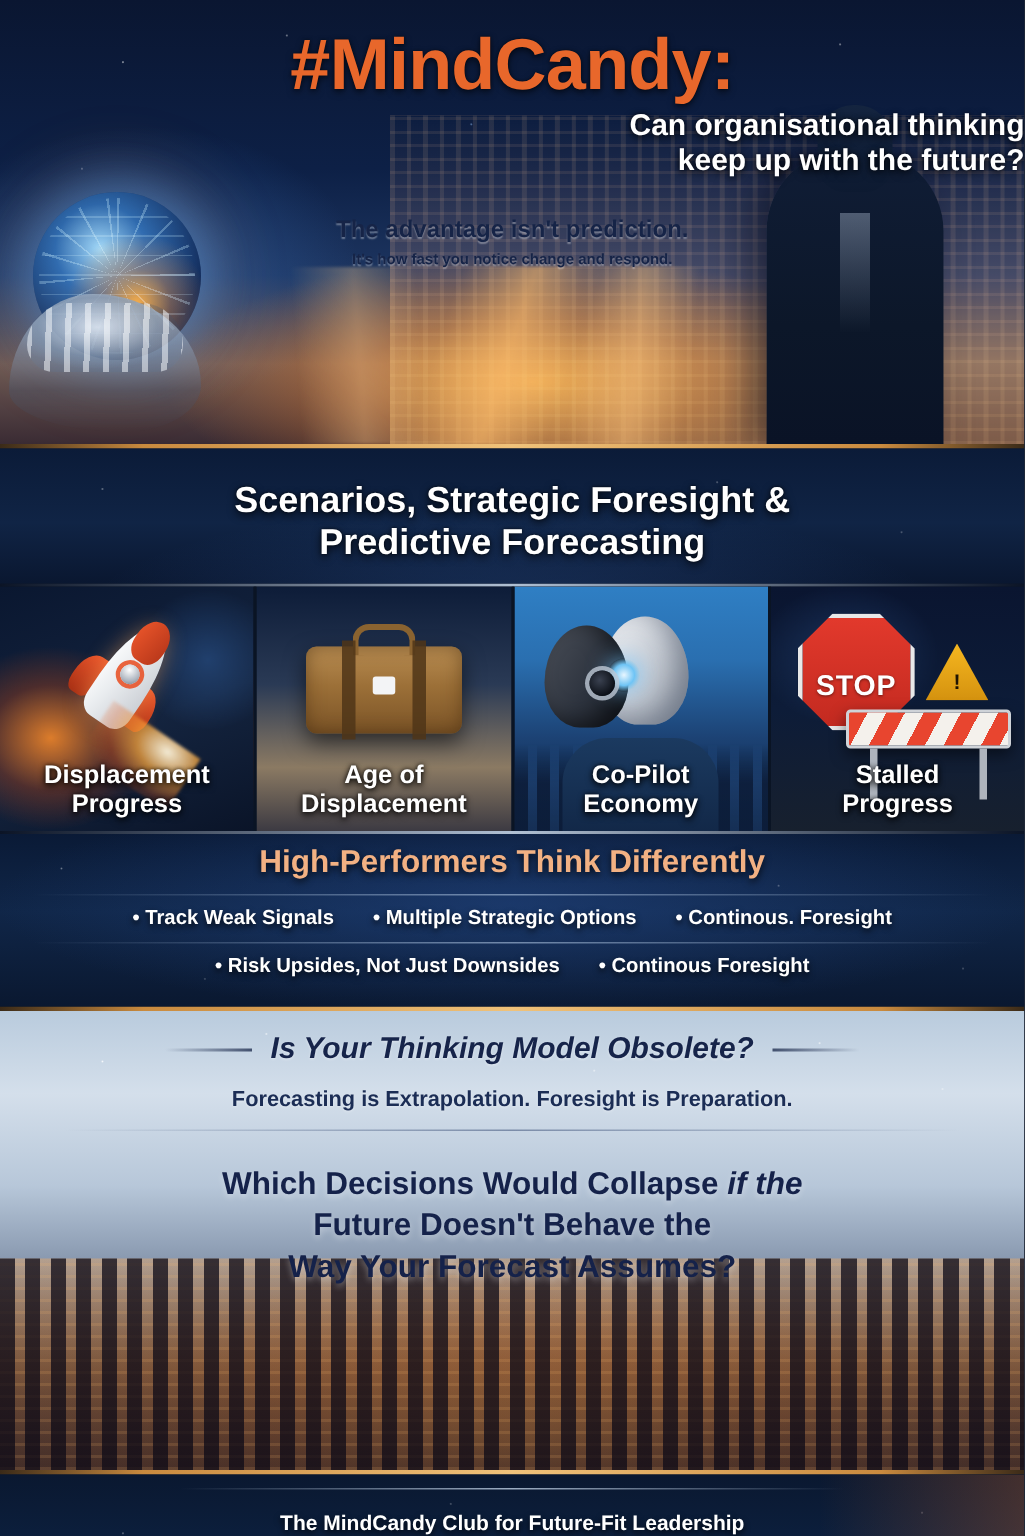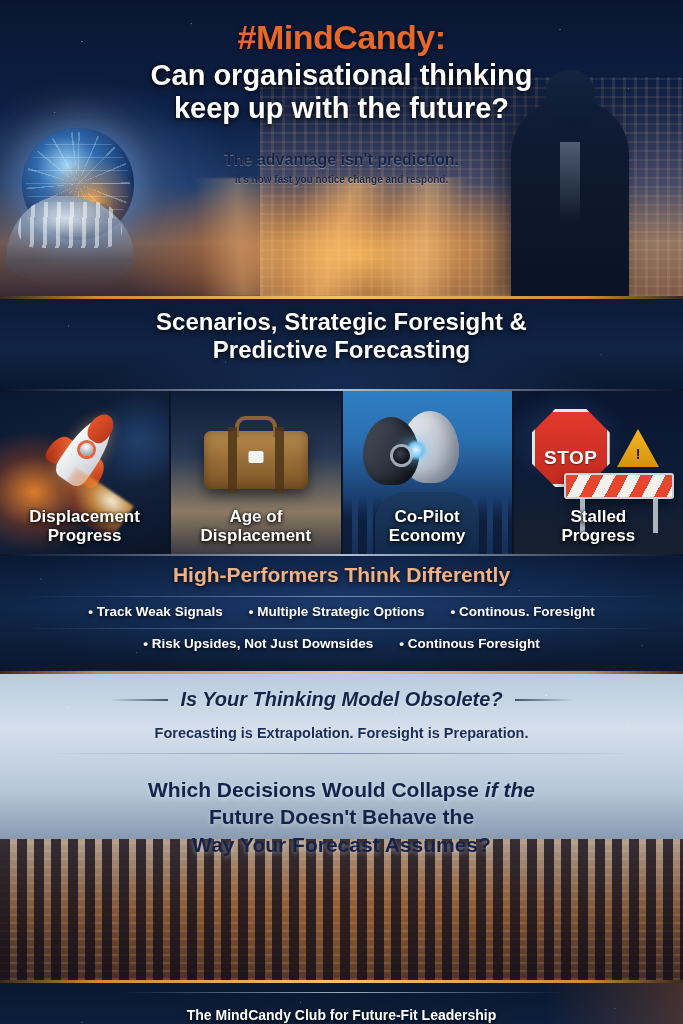--- a/index.html
+++ b/index.html
@@ -98,29 +98,30 @@
     background:linear-gradient(180deg,#14243f 0%, #0d1a31 100%);
   }
   .hero-figure::after{
     content:""; position:absolute; left:50%; top:42px; transform:translateX(-50%);
     width:20px; height:80px;
     background:linear-gradient(180deg, rgba(200,215,235,.35), rgba(200,215,235,0));
   }
 
   .hero-text{ position:relative; z-index:5; padding-top:20px; text-align:center; }
   .hero-hash{
-    font-size:34px; font-weight:bold; letter-spacing:-.5px;
+    font-size:48px; font-weight:bold; letter-spacing:-.5px;
     color:#E8672B;
     text-shadow:0 2px 5px rgba(0,0,0,.55), 0 0 2px rgba(0,0,0,.5);
     line-height:1.02;
   }
   .hero-h1{
     margin-top:4px;
-    font-size:29px; font-weight:bold; color:#ffffff; line-height:1.14;
+    font-size:20px; font-weight:bold; color:#ffffff; line-height:1.14;
     text-shadow:0 2px 6px rgba(0,0,0,.75), 0 0 3px rgba(0,0,0,.6);
+    text-align:right;
   }
   .hero-sub{
     margin-top:24px; color:#162447; font-weight:bold; line-height:1.38;
     text-shadow:0 1px 1px rgba(255,255,255,.35);
   }
   .hero-sub .l1{ font-size:16px; display:block; }
   .hero-sub .l2{ font-size:10px; display:block; margin-top:2px; }
 
   
   .rule-gold{
@@ -148,21 +149,21 @@
     position:absolute; inset:0;
     background-image:
       radial-gradient(1px 1px at 10% 30%, rgba(255,255,255,.45), transparent),
       radial-gradient(1px 1px at 33% 70%, rgba(255,255,255,.3), transparent),
       radial-gradient(1px 1px at 70% 25%, rgba(255,255,255,.35), transparent),
       radial-gradient(1px 1px at 88% 62%, rgba(255,255,255,.3), transparent);
   }
   .sec-scen h2{
     position:relative; z-index:3;
     text-align:center; color:#fff; font-size:24px; font-weight:bold; line-height:1.18;
-    padding-top:9px;
+    padding-top:21px;
     text-shadow:0 2px 6px rgba(0,0,0,.8), 0 0 2px rgba(0,0,0,.7);
   }
 
   
   .cards{ display:flex; height:163px; }
   .card{
     position:relative; flex:1 1 0; overflow:hidden;
     border-right:2px solid #0a1424;
   }
   .card:last-child{ border-right:none; }

